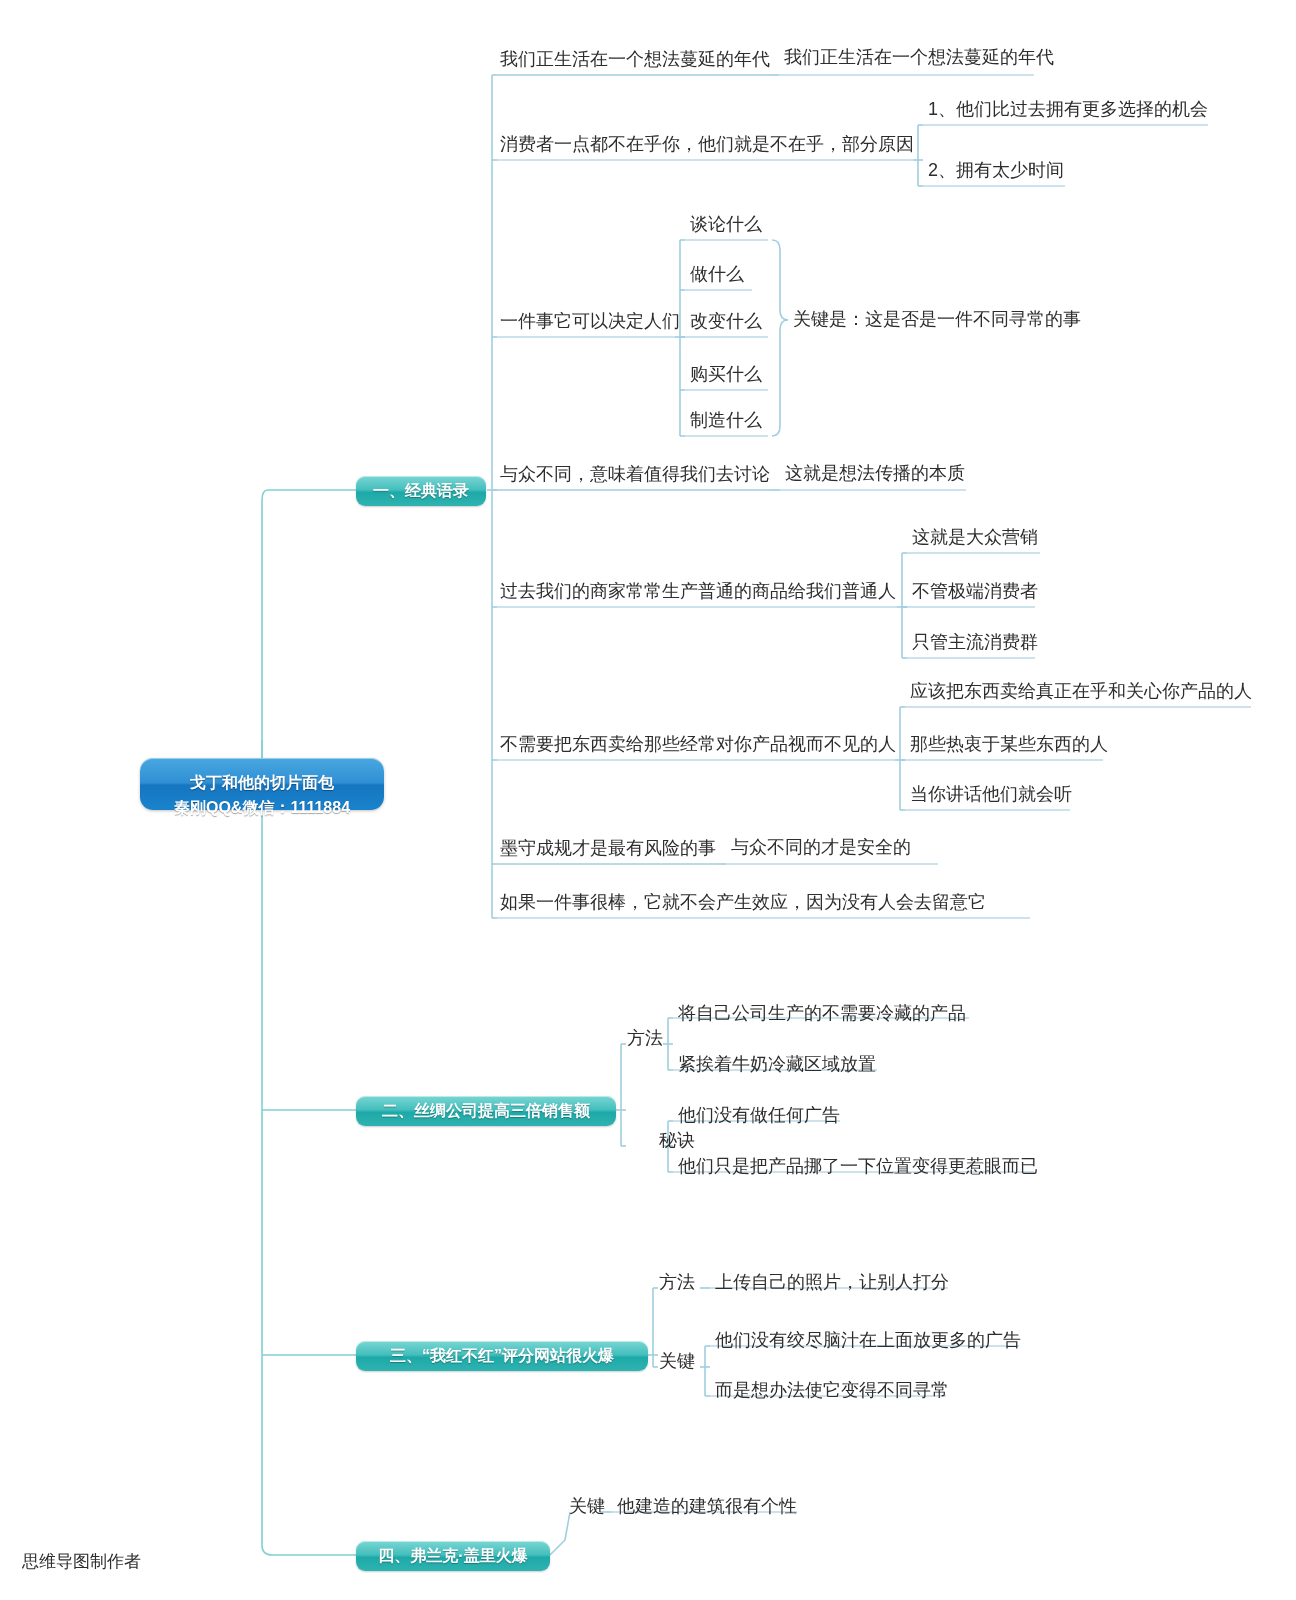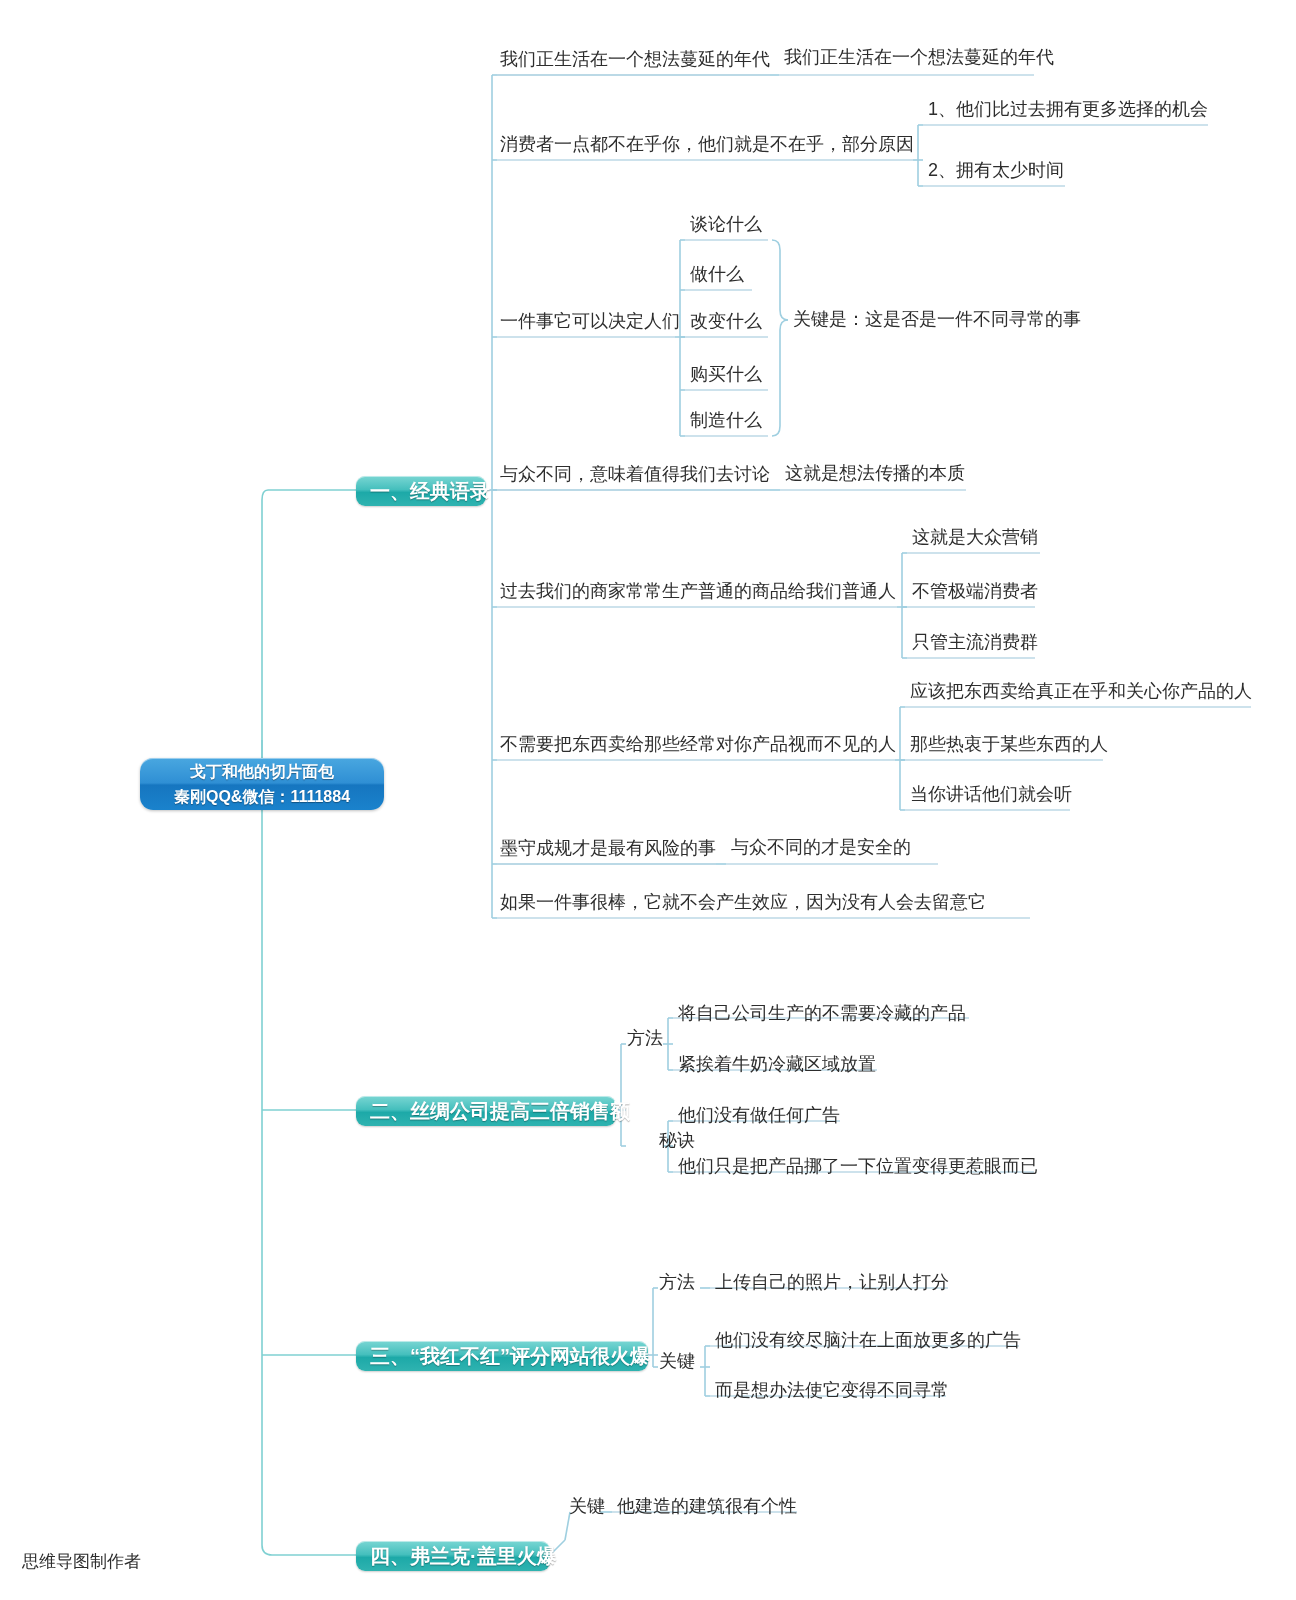--- a/index.html
+++ b/index.html
@@ -31,35 +31,35 @@
     left:140px;top:758px;
     width:244px;height:52px;
     border-radius:13px;
     background:linear-gradient(180deg,#49a7e0 0%,#2f8fd4 48%,#1676c0 52%,#1a82cc 100%);
     box-shadow:inset 0 1px 0 rgba(255,255,255,.45),0 1px 3px rgba(0,0,0,.25);
     color:#ffffff;
     font-weight:bold;
     font-size:16px;
     line-height:25px;
     text-align:center;
-    padding-top:1px;
+    padding-top:12px;
     box-sizing:border-box;
     text-shadow:0 1px 1px rgba(0,0,0,.35);
   }
 
   
   .branch{
     position:absolute;
     height:30px;
     border-radius:9px;
     background:linear-gradient(180deg,#79d6d3 0%,#45bfbd 45%,#1da9a8 55%,#2fb3b0 100%);
     box-shadow:inset 0 1px 0 rgba(255,255,255,.5),0 1px 2px rgba(0,0,0,.2);
     color:#ffffff;
     font-weight:bold;
-    font-size:20px;
+    font-size:16px;
     line-height:30px;
     text-align:center;
     white-space:nowrap;
     padding:0 14px;
     box-sizing:border-box;
     text-shadow:0 1px 1px rgba(0,0,0,.3);
   }
 
   
   .credit{

